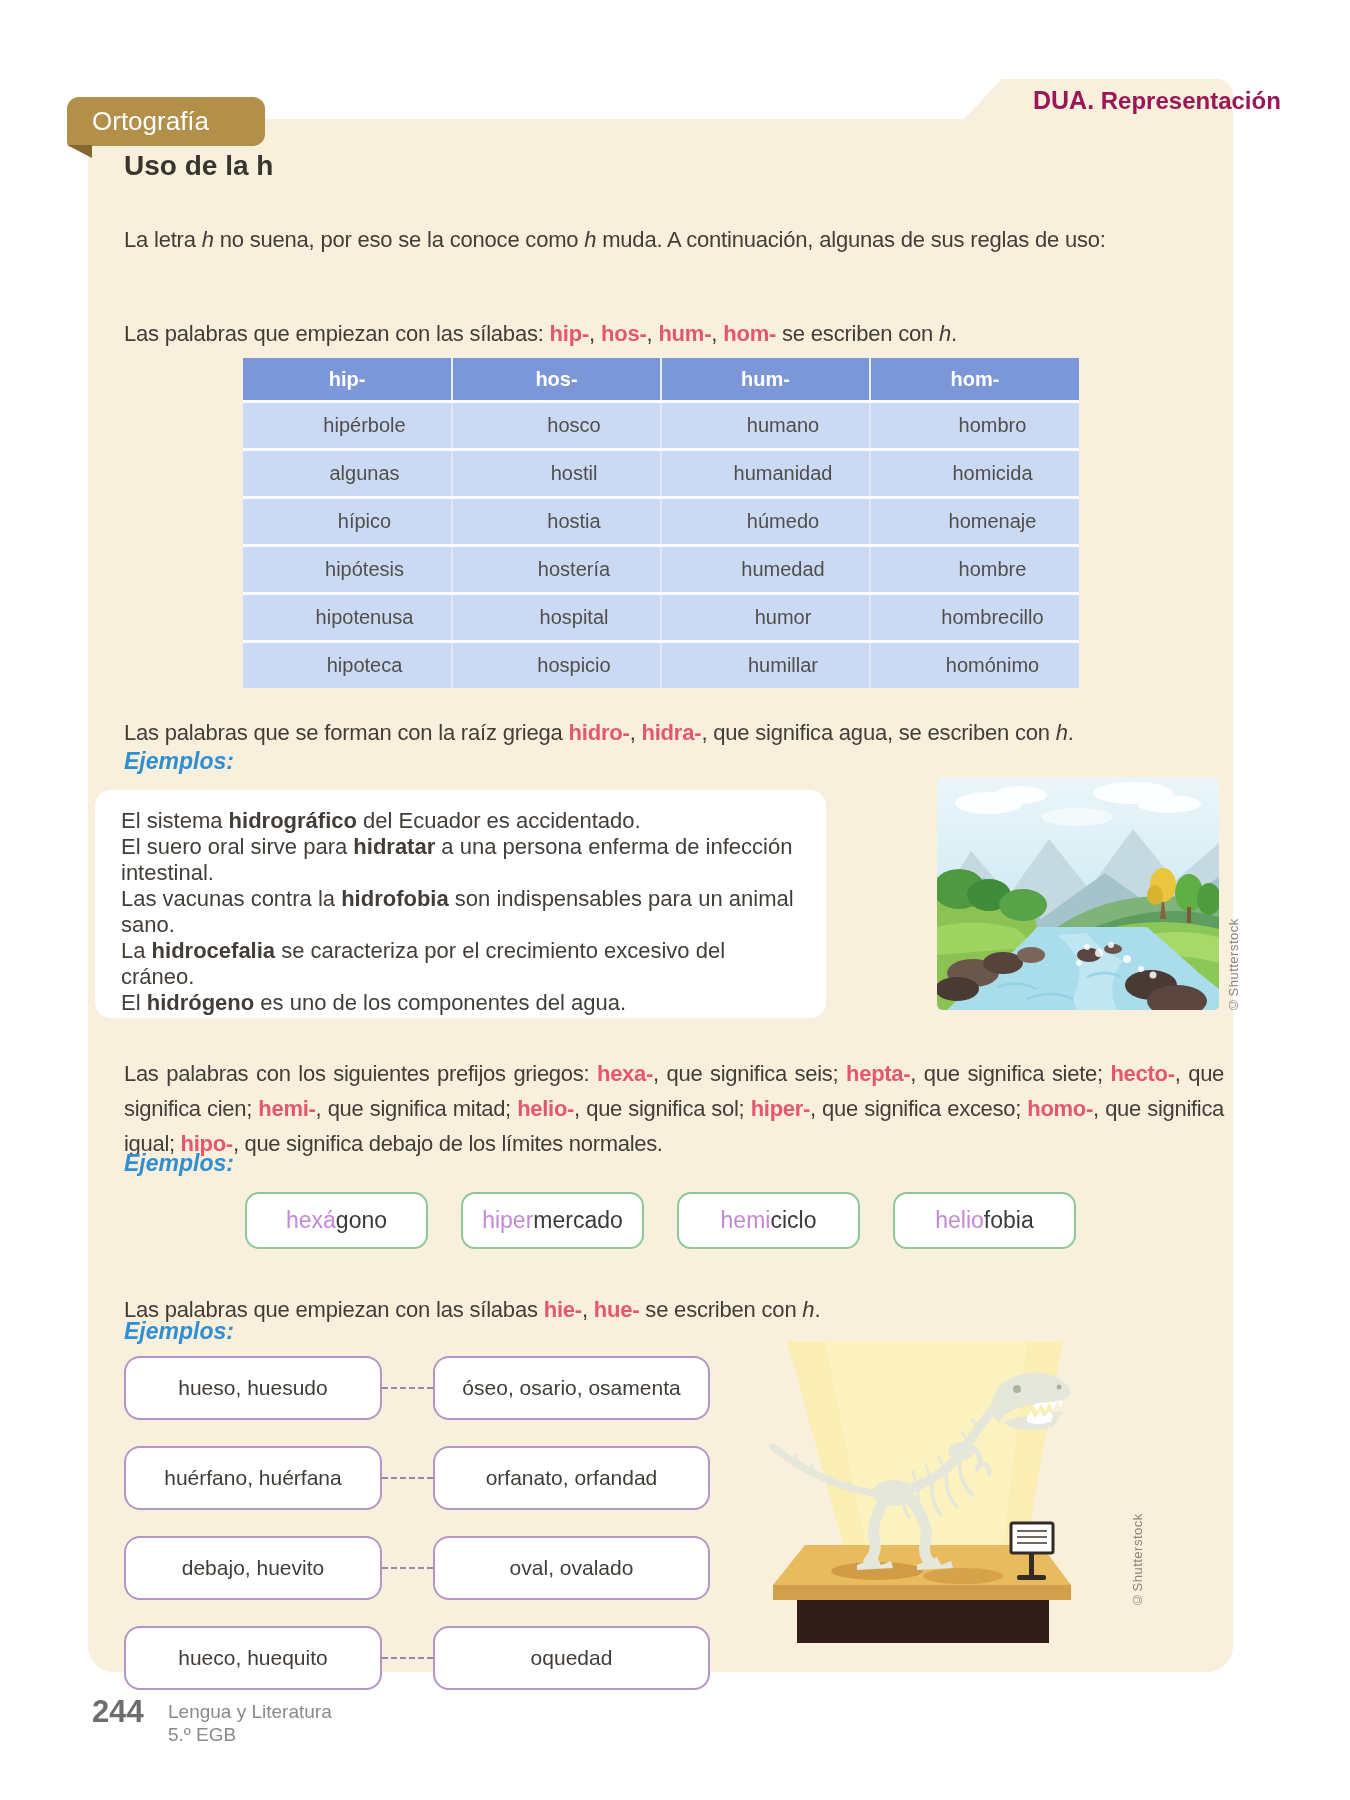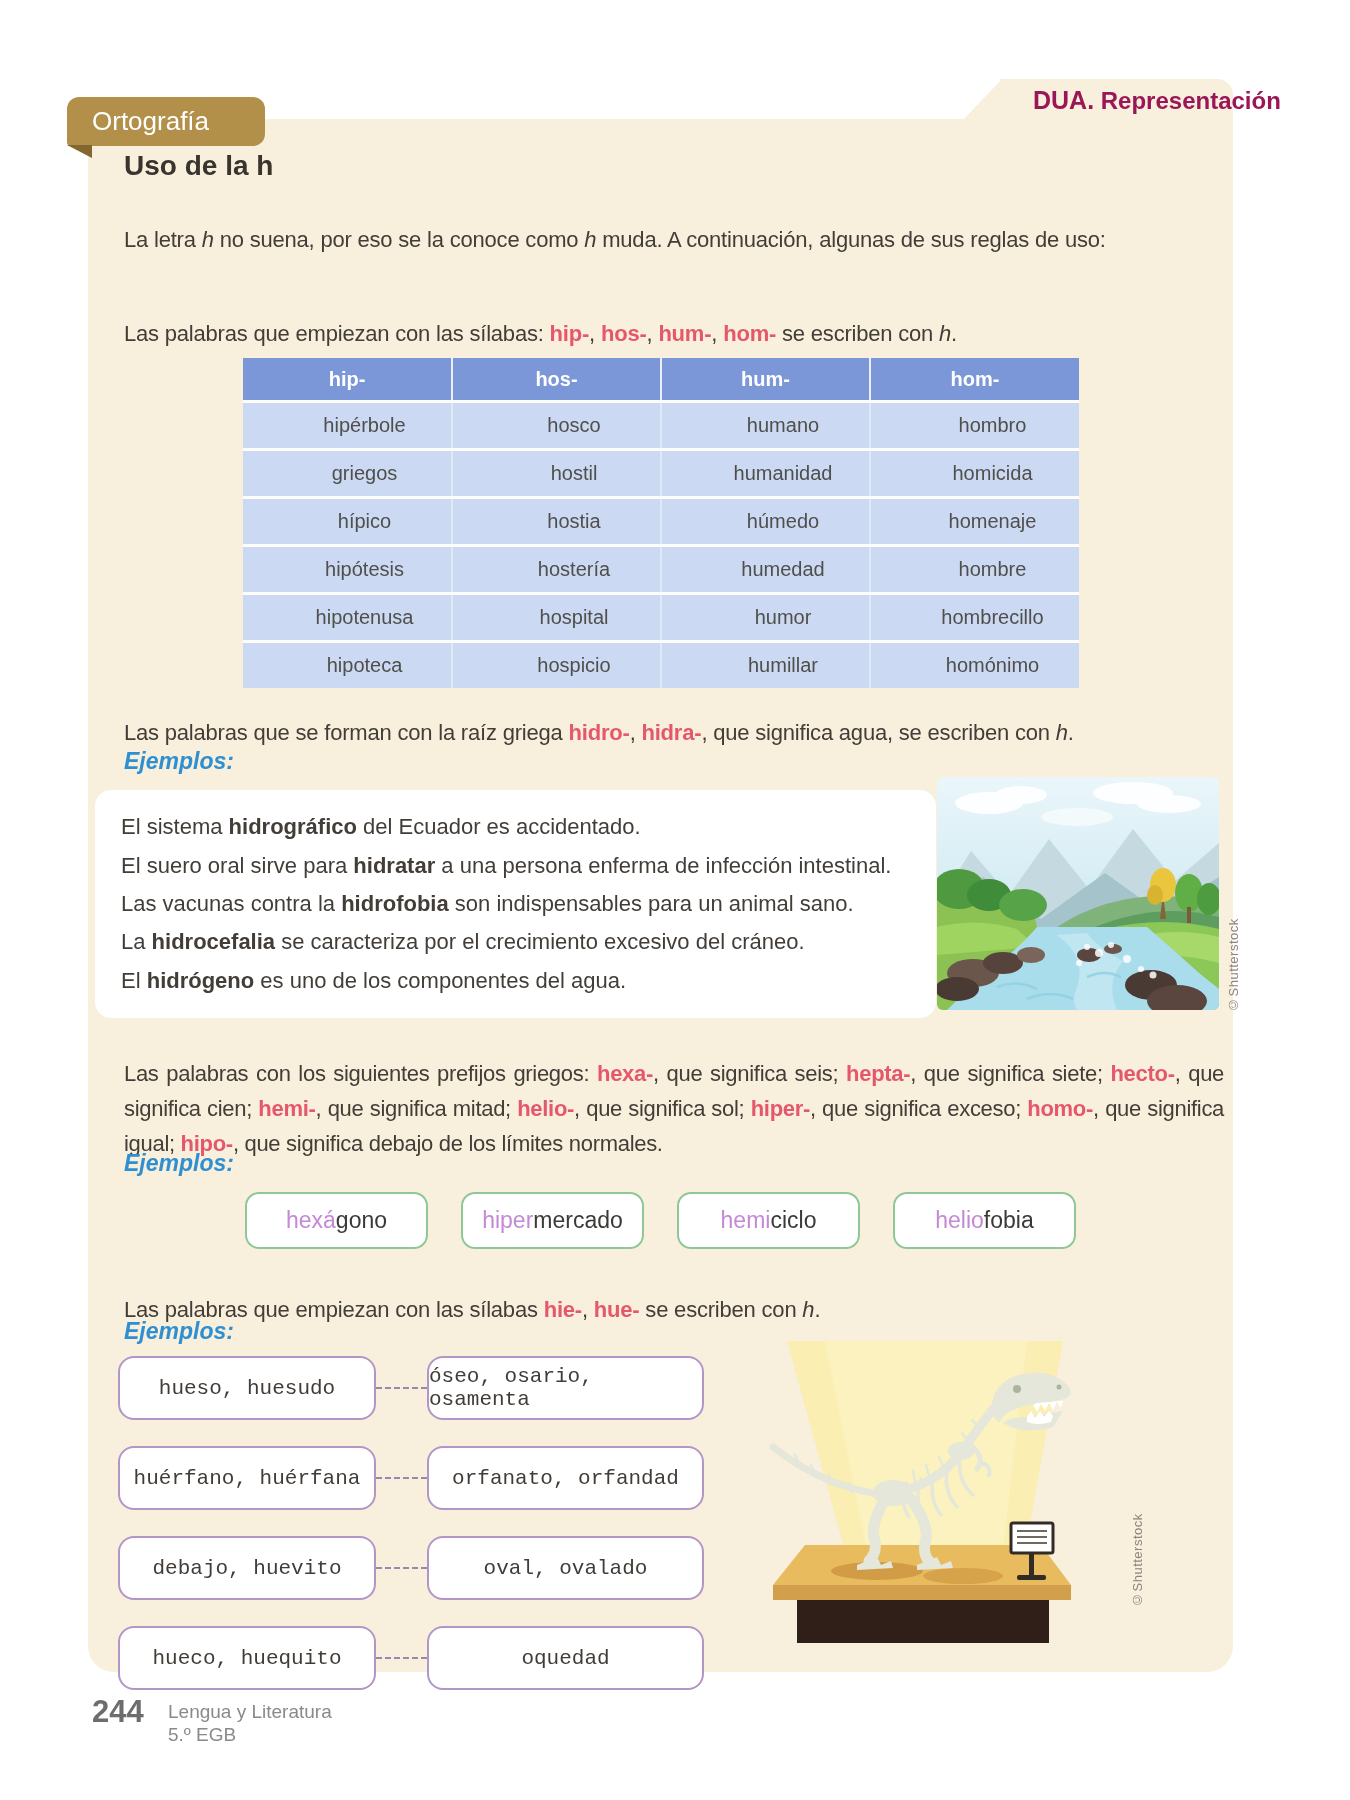--- a/index.html
+++ b/index.html
@@ -38,34 +38,34 @@
   
   .h-table{position:absolute;left:243px;top:358px;width:836px;border-collapse:collapse;table-layout:fixed;}
   .h-table th{background:#7b97d7;color:#ffffff;font-weight:700;font-size:20px;height:40px;
               border-right:2px solid #e9eef9;border-bottom:3px solid #fdfcfa;}
   .h-table td{background:#ccd9f2;color:#4f4f4d;font-size:20px;height:43px;text-align:center;
               border-right:2px solid #e0e8f7;border-bottom:3px solid #fdfcfa;padding-left:36px;}
   .h-table th:last-child,.h-table td:last-child{border-right:none;}
   .h-table tr:last-child td{border-bottom:none;}
 
   
-  .sentence-box{position:absolute;left:95px;top:790px;width:841px;height:228px;background:#ffffff;
+  .sentence-box{position:absolute;left:95px;top:790px;width:731px;height:228px;background:#ffffff;
                 border-radius:16px;box-sizing:border-box;padding:18px 26px;display:flex;
                 flex-direction:column;justify-content:space-around;}
   .sentence{margin:0;font-size:22px;color:#433d38;}
 
   
   .chips{position:absolute;left:245px;top:1192px;width:831px;height:57px;display:flex;gap:33px;text-align:right;}
   .chip{flex:1;background:#ffffff;border:2px solid #8fc896;border-radius:14px;display:flex;
         align-items:center;justify-content:center;font-size:23px;}
   .chip-prefix{color:#c489d4;}
   .chip-rest{color:#3a3a38;}
 
   
-  .pairs{position:absolute;left:118px;top:1356px;width:600px;font-family:Liberation Mono, monospace;}
+  .pairs{position:absolute;left:124px;top:1356px;width:600px;}
   .pair-row{display:flex;align-items:center;height:64px;margin-bottom:26px;}
   .pair-box{background:#ffffff;border:2px solid #b297c6;border-radius:16px;height:64px;
             display:flex;align-items:center;justify-content:center;font-size:21px;color:#413c37;
             box-sizing:border-box;}
   .pair-left{width:258px;}
   .pair-right{width:277px;}
   .pair-connector{width:51px;border-top:2px dashed #9a87ae;}
 
   
   .river-illo{position:absolute;left:937px;top:777px;width:282px;height:233px;border-radius:6px;overflow:hidden;}
@@ -109,21 +109,21 @@
         </tr>
     </thead>
     <tbody>
         <tr>
           <td>hipérbole</td>
           <td>hosco</td>
           <td>humano</td>
           <td>hombro</td>
         </tr>
         <tr>
-          <td>griegos</td>
+          <td>algunas</td>
           <td>hostil</td>
           <td>humanidad</td>
           <td>homicida</td>
         </tr>
         <tr>
           <td>hípico</td>
           <td>hostia</td>
           <td>húmedo</td>
           <td>homenaje</td>
         </tr>

